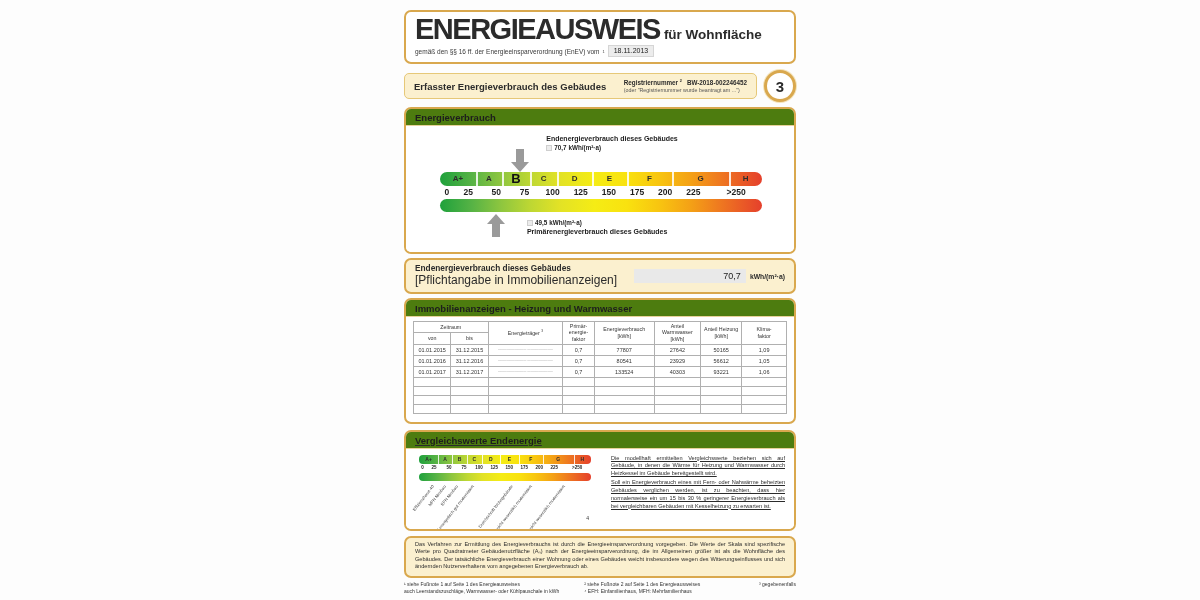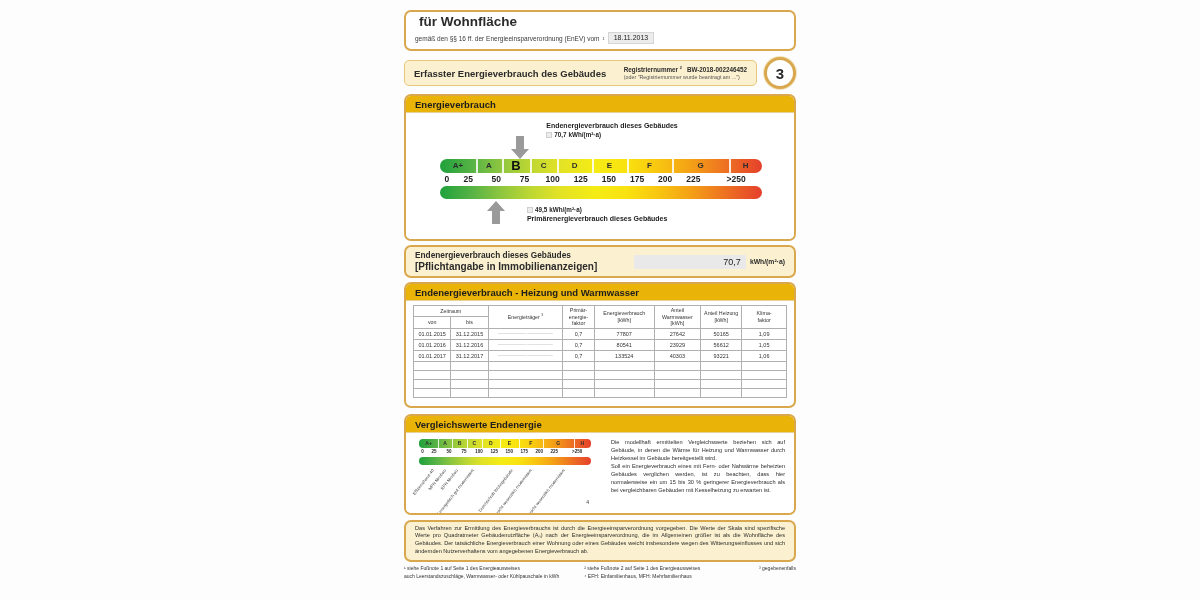--- a/index.html
+++ b/index.html
@@ -1,20 +1,20 @@
 <!DOCTYPE html>
 <html><head>
 <meta charset="utf-8">
 <style>
   * { box-sizing: border-box; margin: 0; padding: 0; }
   html,body { width:1200px; height:600px; background:#fdfdfd; font-family:"Liberation Sans", sans-serif; color:#2b2b2b; }
   .doc { width:392px; margin:0 auto; padding-top:10px; }
 
   .gbox { border:2px solid #d9a84e; border-radius:7px; background:#fff; overflow:hidden; }
-  .boxhead { background:#eab308; padding:3px 9px 2px; font-weight:bold; font-size:9.5px; color:#1d1d1d; border-bottom:1px solid #e8d29a; }
+  .boxhead { background:#4d7c0f; padding:3px 9px 2px; font-weight:bold; font-size:9.5px; color:#1d1d1d; border-bottom:1px solid #e8d29a; }
   .cream { background:#fbf0cf; }
 
   
   .titlebox { padding:2px 9px 5px; margin-bottom:6px; }
   .titleline { display:flex; align-items:flex-end; }
   .maintitle { font-size:29px; font-weight:bold; letter-spacing:-1.5px; line-height:1.05; }
   .subtitle { font-size:13.5px; font-weight:bold; margin-left:4px; margin-bottom:2px; }
   .lawline { font-size:6.5px; color:#3a3a3a; display:flex; align-items:center; gap:3px; margin-top:1px; }
   .datebox { background:#ececec; border:1px solid #d5d5d5; padding:0 5px; font-size:7px; line-height:10px; color:#222; }
   sup { font-size:60%; }
@@ -47,35 +47,35 @@
   .seg-letter.current { font-size:13px; color:#111; }
   .seg-divider { position:absolute; top:0; bottom:0; width:2px; background:rgba(255,255,255,.85); }
   .tick-row { position:relative; height:11px; margin-top:1px; }
   .tick { position:absolute; transform:translateX(-50%); font-size:8.5px; font-weight:bold; color:#1d1d1d; top:0; white-space:nowrap; }
   .grad-bar { height:13px; border-radius:7px; margin-top:1px; }
 
   
   .endrow { display:flex; align-items:center; padding:4px 9px; margin-bottom:4px; }
   .endrow-labels { line-height:1.15; }
   .endrow-label { font-size:8.3px; font-weight:bold; }
-  .endrow-sub { font-size:10px;font-weight:bold; }
+  .endrow-sub { font-size:12px; }
   .endrow-valuebox { margin-left:auto; background:#e9e9e9; width:112px; text-align:right; padding:2px 5px; font-size:9px; color:#222; }
   .endrow-unit { font-size:6.8px; font-weight:bold; margin-left:4px; }
 
   
   .tablebox { margin-bottom:6px; }
   .vtable { width:calc(100% - 14px); margin:4px 7px 8px; border-collapse:collapse; table-layout:fixed; font-size:5.5px; color:#333; }
   .vtable th, .vtable td { border:1px solid #b0b0b0; text-align:center; vertical-align:middle; padding:1px 2px; font-weight:normal; white-space:pre-line; }
   .vtable thead th { font-size:5.3px; line-height:1.25; }
   .vtable td { height:11px; }
   .vtable tr.empty td { height:9px; }
   .redact { color:#9a9a9a; font-size:4px; letter-spacing:0; overflow:hidden; }
 
   
-  .vglbox { margin-bottom:5px; }
+  .vglbox { margin-bottom:5px;text-decoration:underline; }
   .vglbody { display:flex; padding:6px 9px 4px; background:#fff; }
   .vgl-left { width:188px; flex:0 0 auto; }
   .scale-sm { position:relative; width:172px; margin-left:4px; }
   .scale-sm .letter-band { height:9px; border-radius:4px; }
   .scale-sm .seg-letter { font-size:5px; line-height:9px; }
   .scale-sm .seg-divider { width:1px; }
   .scale-sm .tick-row { height:7px; }
   .scale-sm .tick { font-size:4.5px; }
   .scale-sm .grad-bar { height:8px; border-radius:4px; }
   .rlabels { position:relative; height:44px; }
@@ -94,20 +94,21 @@
   .fnrow { display:grid; grid-template-columns:46% 40% 14%; }
   .fnrow .r { text-align:right; }
 </style>
 </head>
 <body>
 
 <div class="doc">
 
   <div class="gbox titlebox">
     <div class="titleline">
+      <span class="maintitle">ENERGIEAUSWEIS</span>
       <span class="subtitle">für Wohnfläche</span>
     </div>
     <div class="lawline">
       <span>gemäß den §§ 16 ff. der Energieeinsparverordnung (EnEV) vom</span>
       <sup>1</sup>
       <span class="datebox">18.11.2013</span>
     </div>
   </div>
 
   <div class="headrow">
@@ -196,21 +197,21 @@
   <div class="gbox endrow cream">
     <div class="endrow-labels">
       <div class="endrow-label">Endenergieverbrauch dieses Gebäudes</div>
       <div class="endrow-sub">[Pflichtangabe in Immobilienanzeigen]</div>
     </div>
     <div class="endrow-valuebox">70,7</div>
     <div class="endrow-unit">kWh/(m²·a)</div>
   </div>
 
   <div class="gbox tablebox">
-    <div class="boxhead">Endenergieverbrauch - Heizung und Warmwasser</div>
+    <div class="boxhead">Immobilienanzeigen - Heizung und Warmwasser</div>
     <table class="vtable">
       <colgroup>
         <col style="width:10%">
           <col style="width:10%">
           <col style="width:20%">
           <col style="width:8.5%">
         <col style="width:16%">
           <col style="width:12.5%">
           <col style="width:11%">
           <col style="width:12%">

